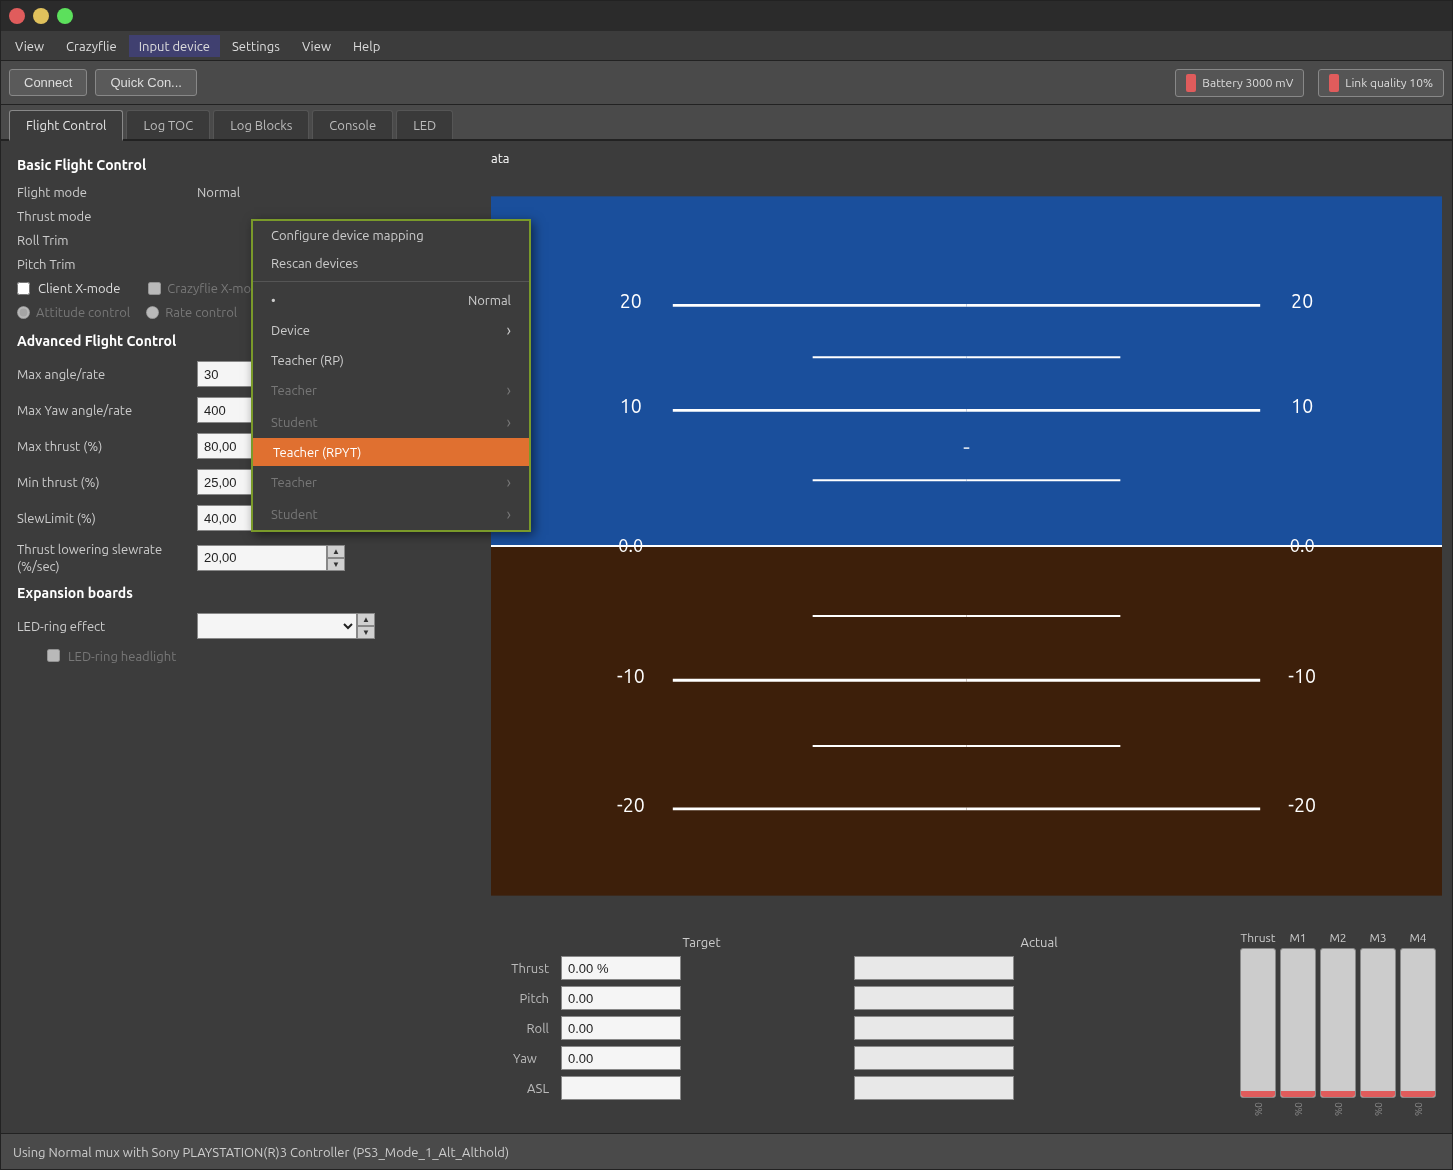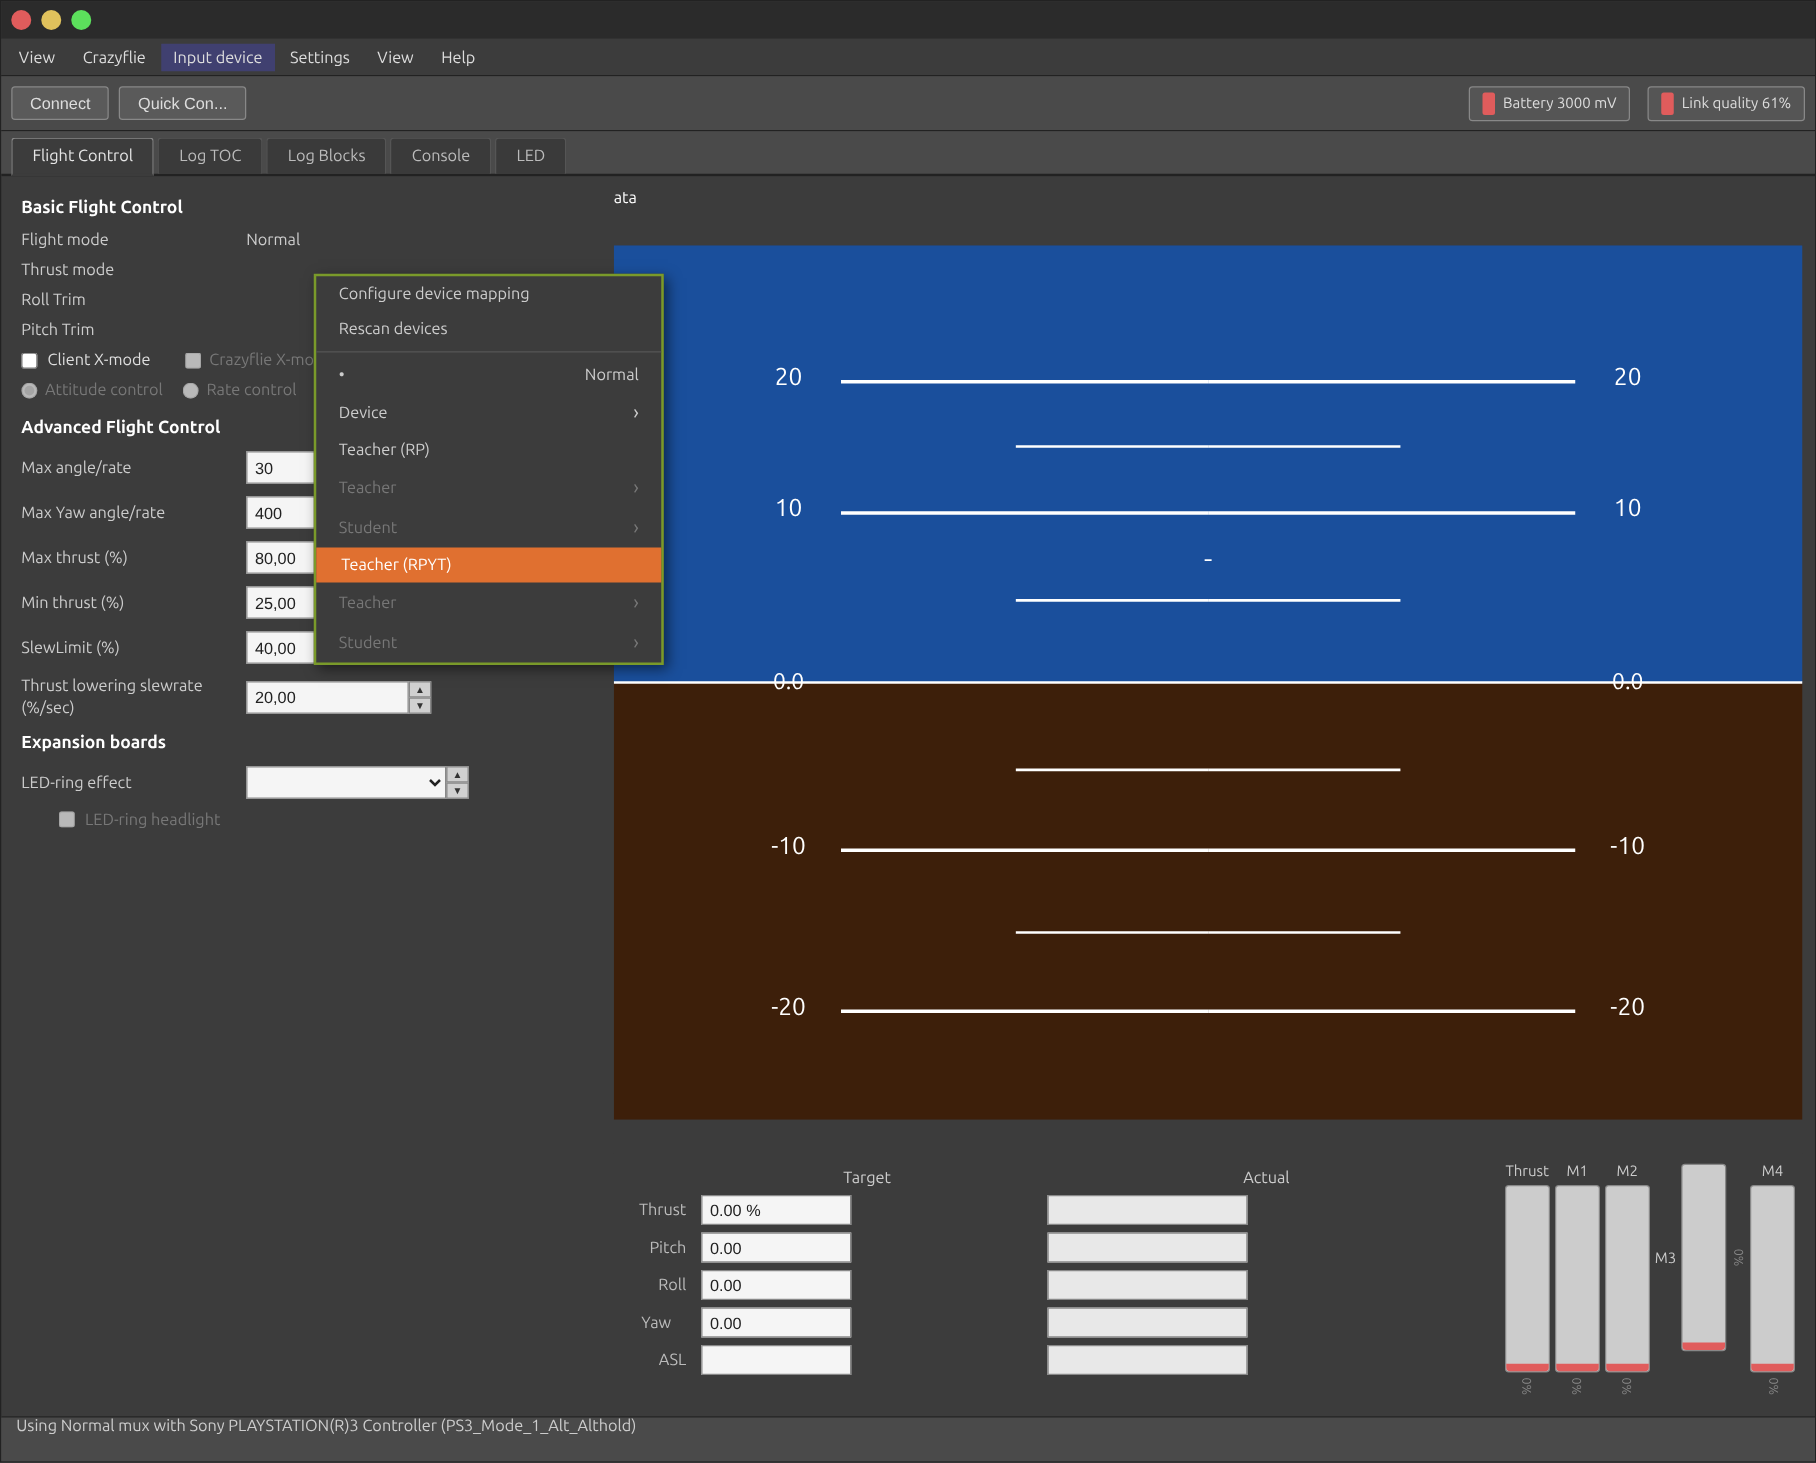--- a/index.html
+++ b/index.html
@@ -260,20 +260,21 @@
       border: 1px solid #888;
       width: 160px;
       height: 24px;
     }
 
     
     .statusbar {
       background: #4a4a4a;
       height: 36px;
       display: flex;
+      align-items: center;
       padding: 0 12px;
       border-top: 1px solid #222;
       flex-shrink: 0;
     }
     .status-text {
       color: #ccc;
       font-size: 13px;
     }
 
     
@@ -344,21 +345,21 @@
   <div class="toolbar">
     <button class="toolbar-btn">Connect</button>
     <button class="toolbar-btn">Quick Con...</button>
     <div style="flex:1;"></div>
     <div class="battery-indicator">
       <div class="indicator-dot"></div>
       <span>Battery 3000 mV</span>
     </div>
     <div class="link-indicator">
       <div class="indicator-dot"></div>
-      <span>Link quality 61%</span>
+      <span>Link quality 10%</span>
     </div>
   </div>
 
   <div class="tabbar">
     <div class="tab active">Flight Control</div>
     <div class="tab">Log TOC</div>
     <div class="tab">Log Blocks</div>
     <div class="tab">Console</div>
     <div class="tab">LED</div>
   </div>
@@ -627,21 +628,21 @@
             </div>
 
             <div style="display:flex;flex-direction:column;align-items:center;gap:4px;">
               <span style="color:#ccc;font-size:12px;">M2</span>
               <div style="position:relative;width:36px;height:150px;background:#ccc;border:1px solid #888;border-radius:3px;">
                 <div style="position:absolute;bottom:0;width:100%;height:6px;background:#e05c5c;border-radius:0 0 3px 3px;"></div>
               </div>
               <span style="color:#888;font-size:10px;writing-mode:vertical-rl;transform:rotate(180deg);">%0</span>
             </div>
 
-            <div style="display:flex;align-items:center;gap:4px;">
+            <div style="display:flex;flex-direction:column;align-items:center;gap:4px;">
               <span style="color:#ccc;font-size:12px;">M3</span>
               <div style="position:relative;width:36px;height:150px;background:#ccc;border:1px solid #888;border-radius:3px;">
                 <div style="position:absolute;bottom:0;width:100%;height:6px;background:#e05c5c;border-radius:0 0 3px 3px;"></div>
               </div>
               <span style="color:#888;font-size:10px;writing-mode:vertical-rl;transform:rotate(180deg);">%0</span>
             </div>
 
             <div style="display:flex;flex-direction:column;align-items:center;gap:4px;">
               <span style="color:#ccc;font-size:12px;">M4</span>
               <div style="position:relative;width:36px;height:150px;background:#ccc;border:1px solid #888;border-radius:3px;">

